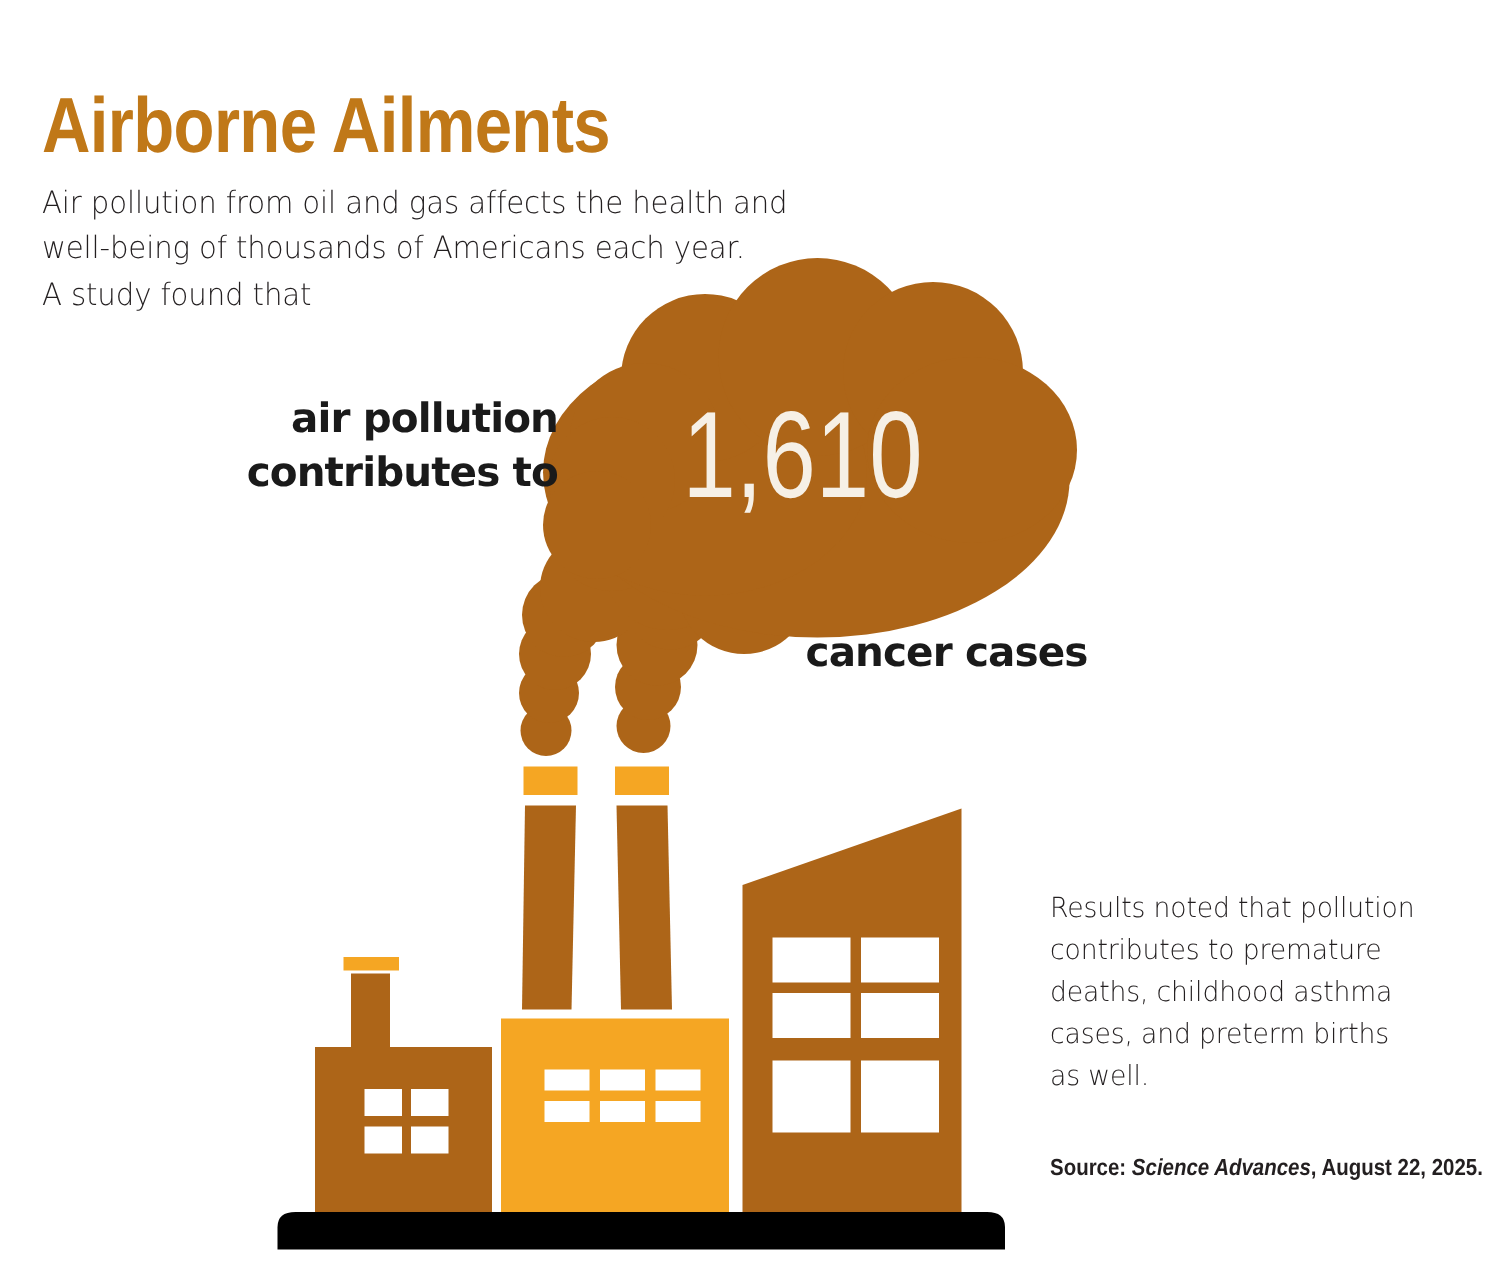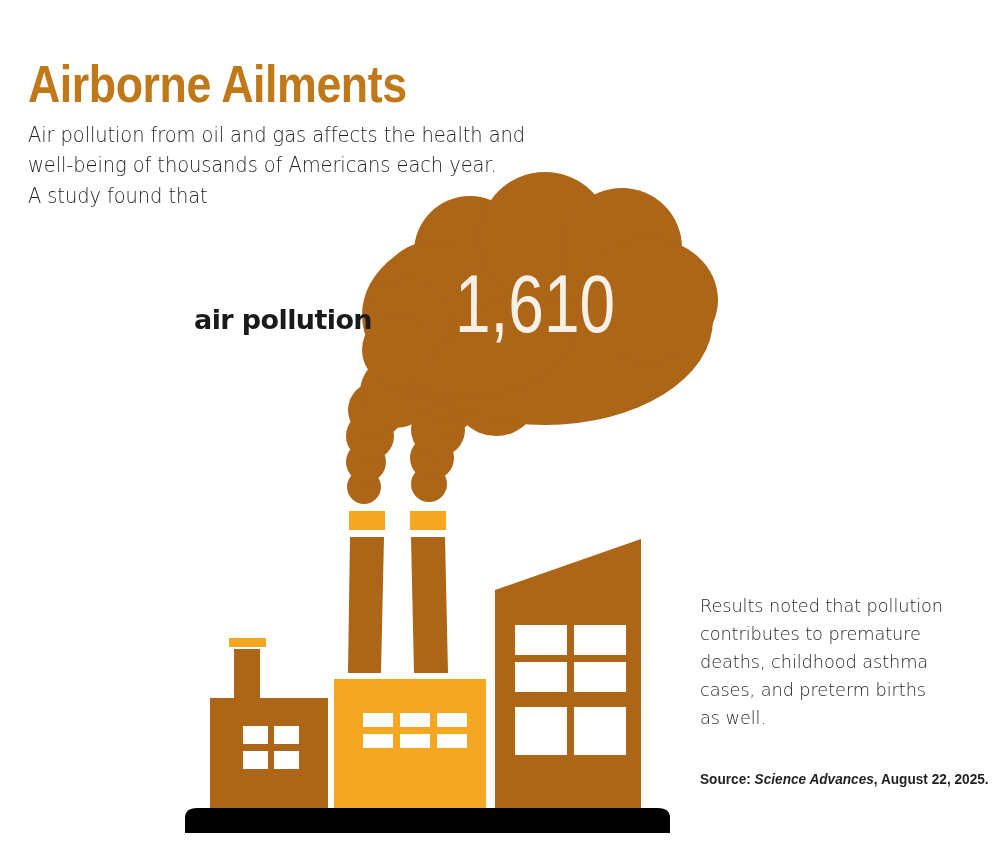--- a/index.html
+++ b/index.html
@@ -61,21 +61,20 @@
     left: 100px;
     top: 262px;
     width: 272px;
     text-align: right;
     font-family: "DejaVu Sans", sans-serif;
     font-size: 27px;
     font-weight: 700;
     line-height: 1.34;
     color: #1a1a1a;
     letter-spacing: -0.6px;
-    margin-top: 40px;
   }
   .callout-left .ln { display: block; white-space: nowrap; }
 
   .callout-right {
     position: absolute;
     left: 450px;
     top: 418px;
     width: 275px;
     text-align: right;
     font-family: "DejaVu Sans", sans-serif;
@@ -228,25 +227,27 @@
   <h1 class="title">Airborne Ailments</h1>
 
   <div class="intro">
     <span class="ln">Air pollution from oil and gas affects the health and</span>
     <span class="ln">well-being of thousands of Americans each year.</span>
     <span class="ln">A study found that</span>
   </div>
 
   <div class="callout-left">
     <span class="ln">air pollution</span>
+    <span class="ln">contributes to</span>
   </div>
 
   <div class="stat-number">1,610</div>
 
   <div class="callout-right">
+    <span class="ln">cancer cases</span>
   </div>
 
   <div class="results">
     <span class="ln">Results noted that pollution</span>
     <span class="ln">contributes to premature</span>
     <span class="ln">deaths, childhood asthma</span>
     <span class="ln">cases, and preterm births</span>
     <span class="ln">as well.</span>
   </div>
 

